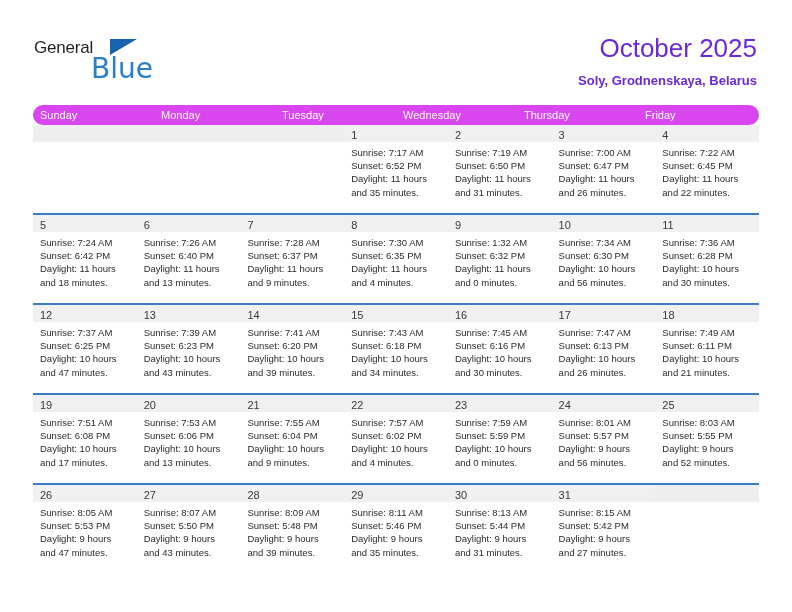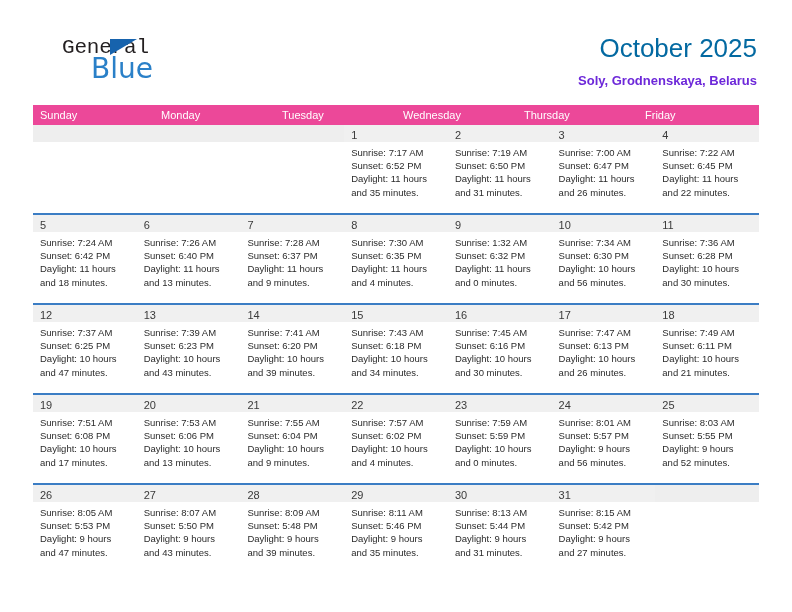--- a/index.html
+++ b/index.html
@@ -34,27 +34,26 @@
     position: absolute;
     left: 34px;
     top: 36px;
     width: 180px;
     height: 52px;
   }
   .logo-general {
     position: absolute;
     left: 0;
     top: 0;
-    font-size: 21px;
+    font-size: 17px;
     color: #231f20;
     letter-spacing: -0.2px;
     line-height: 24px;
-    font-family: Liberation Mono, monospace;
+    font-family: Liberation Sans, sans-serif;
     font-weight: 400;
-    margin-left: 28px;
   }
   .logo-tri {
     position: absolute;
     left: 76px;
     top: 3px;
     width: 0;
     height: 0;
     border-left: 27px solid #1763ad;
     border-bottom: 16px solid transparent;
   }
@@ -70,21 +69,21 @@
   }
 
   .title-block {
     position: absolute;
     right: 35px;
     top: 32px;
     text-align: right;
   }
   .cal-title {
     font-size: 26px;
-    color: #0369a1;
+    color: #6d28d9;
     font-weight: 400;
     line-height: 32px;
     white-space: nowrap;
   }
   .cal-subtitle {
     margin-top: 9px;
     font-size: 13px;
     color: #6d28d9;
     font-weight: bold;
     line-height: 16px;
@@ -96,21 +95,22 @@
     position: absolute;
     left: 33px;
     top: 105px;
     width: 726px;
   }
 
   .weekday-row {
     display: flex;
     width: 726px;
     height: 20px;
-    background: #ec4899;
+    background: #d946ef;
+    border-radius: 10px;
   }
   .weekday {
     flex: 1 1 0;
     color: #ffffff;
     font-size: 11px;
     line-height: 20px;
     padding-left: 7px;
     white-space: nowrap;
     overflow: hidden;
   }

